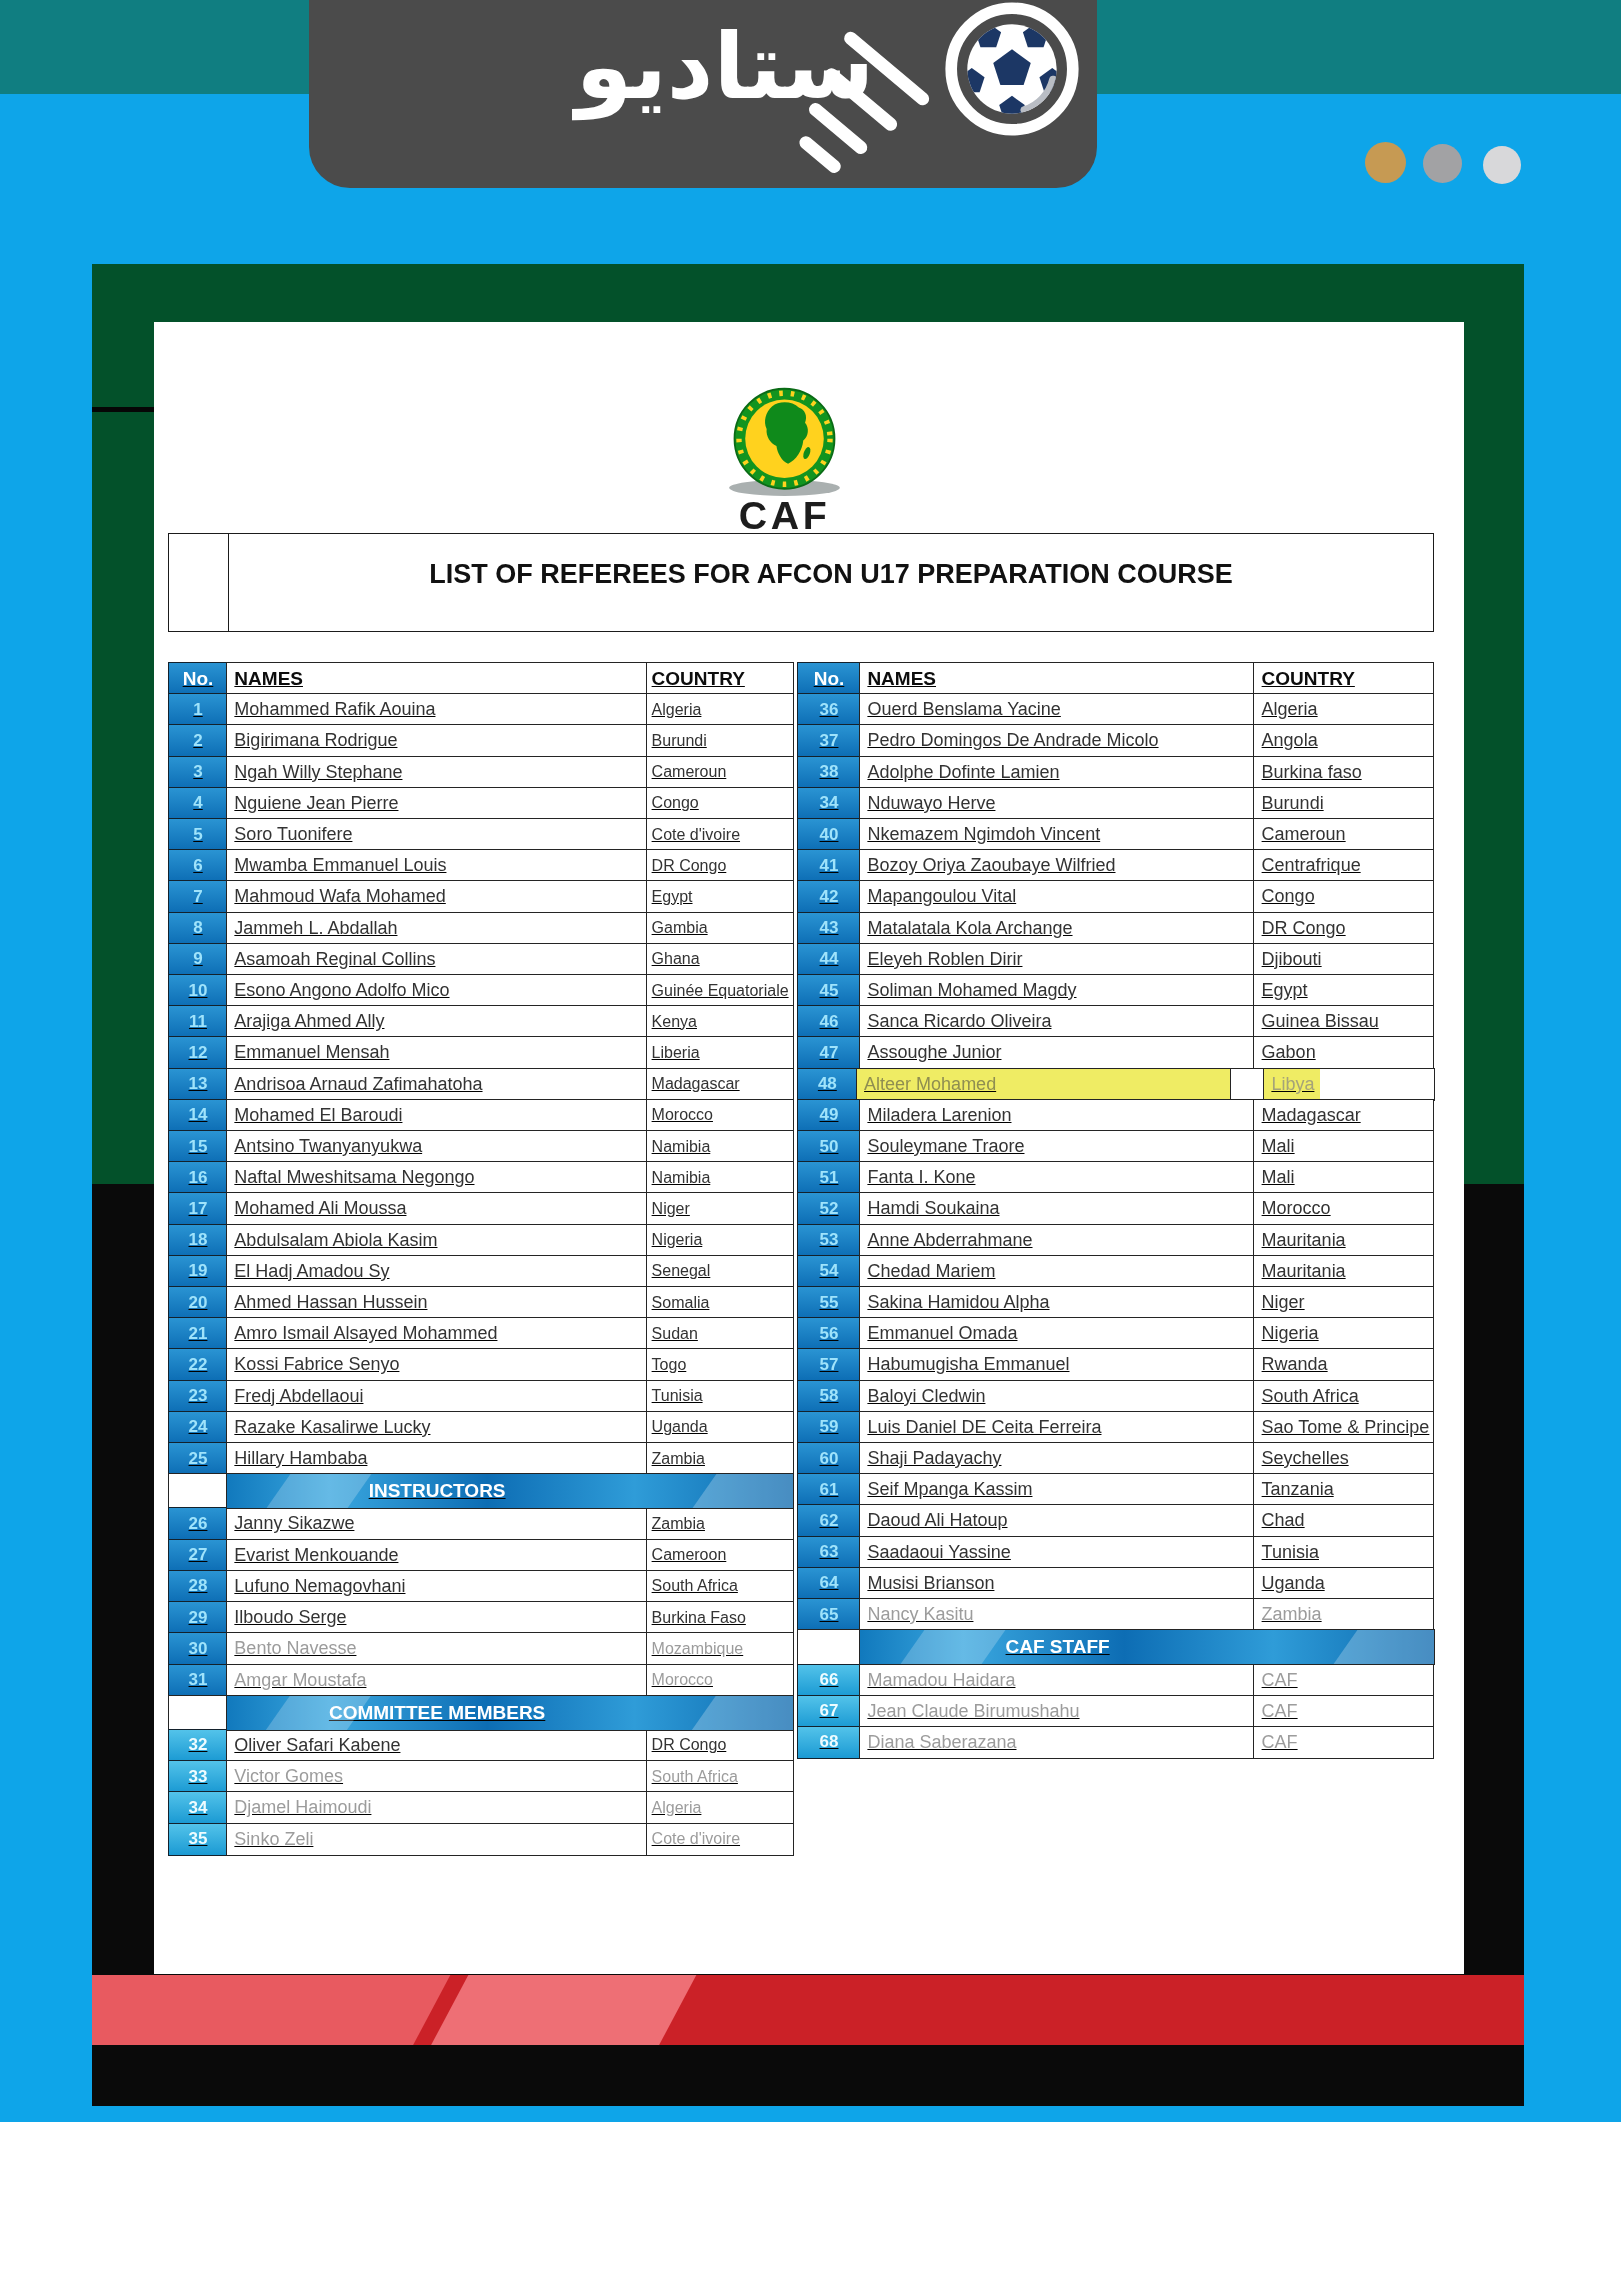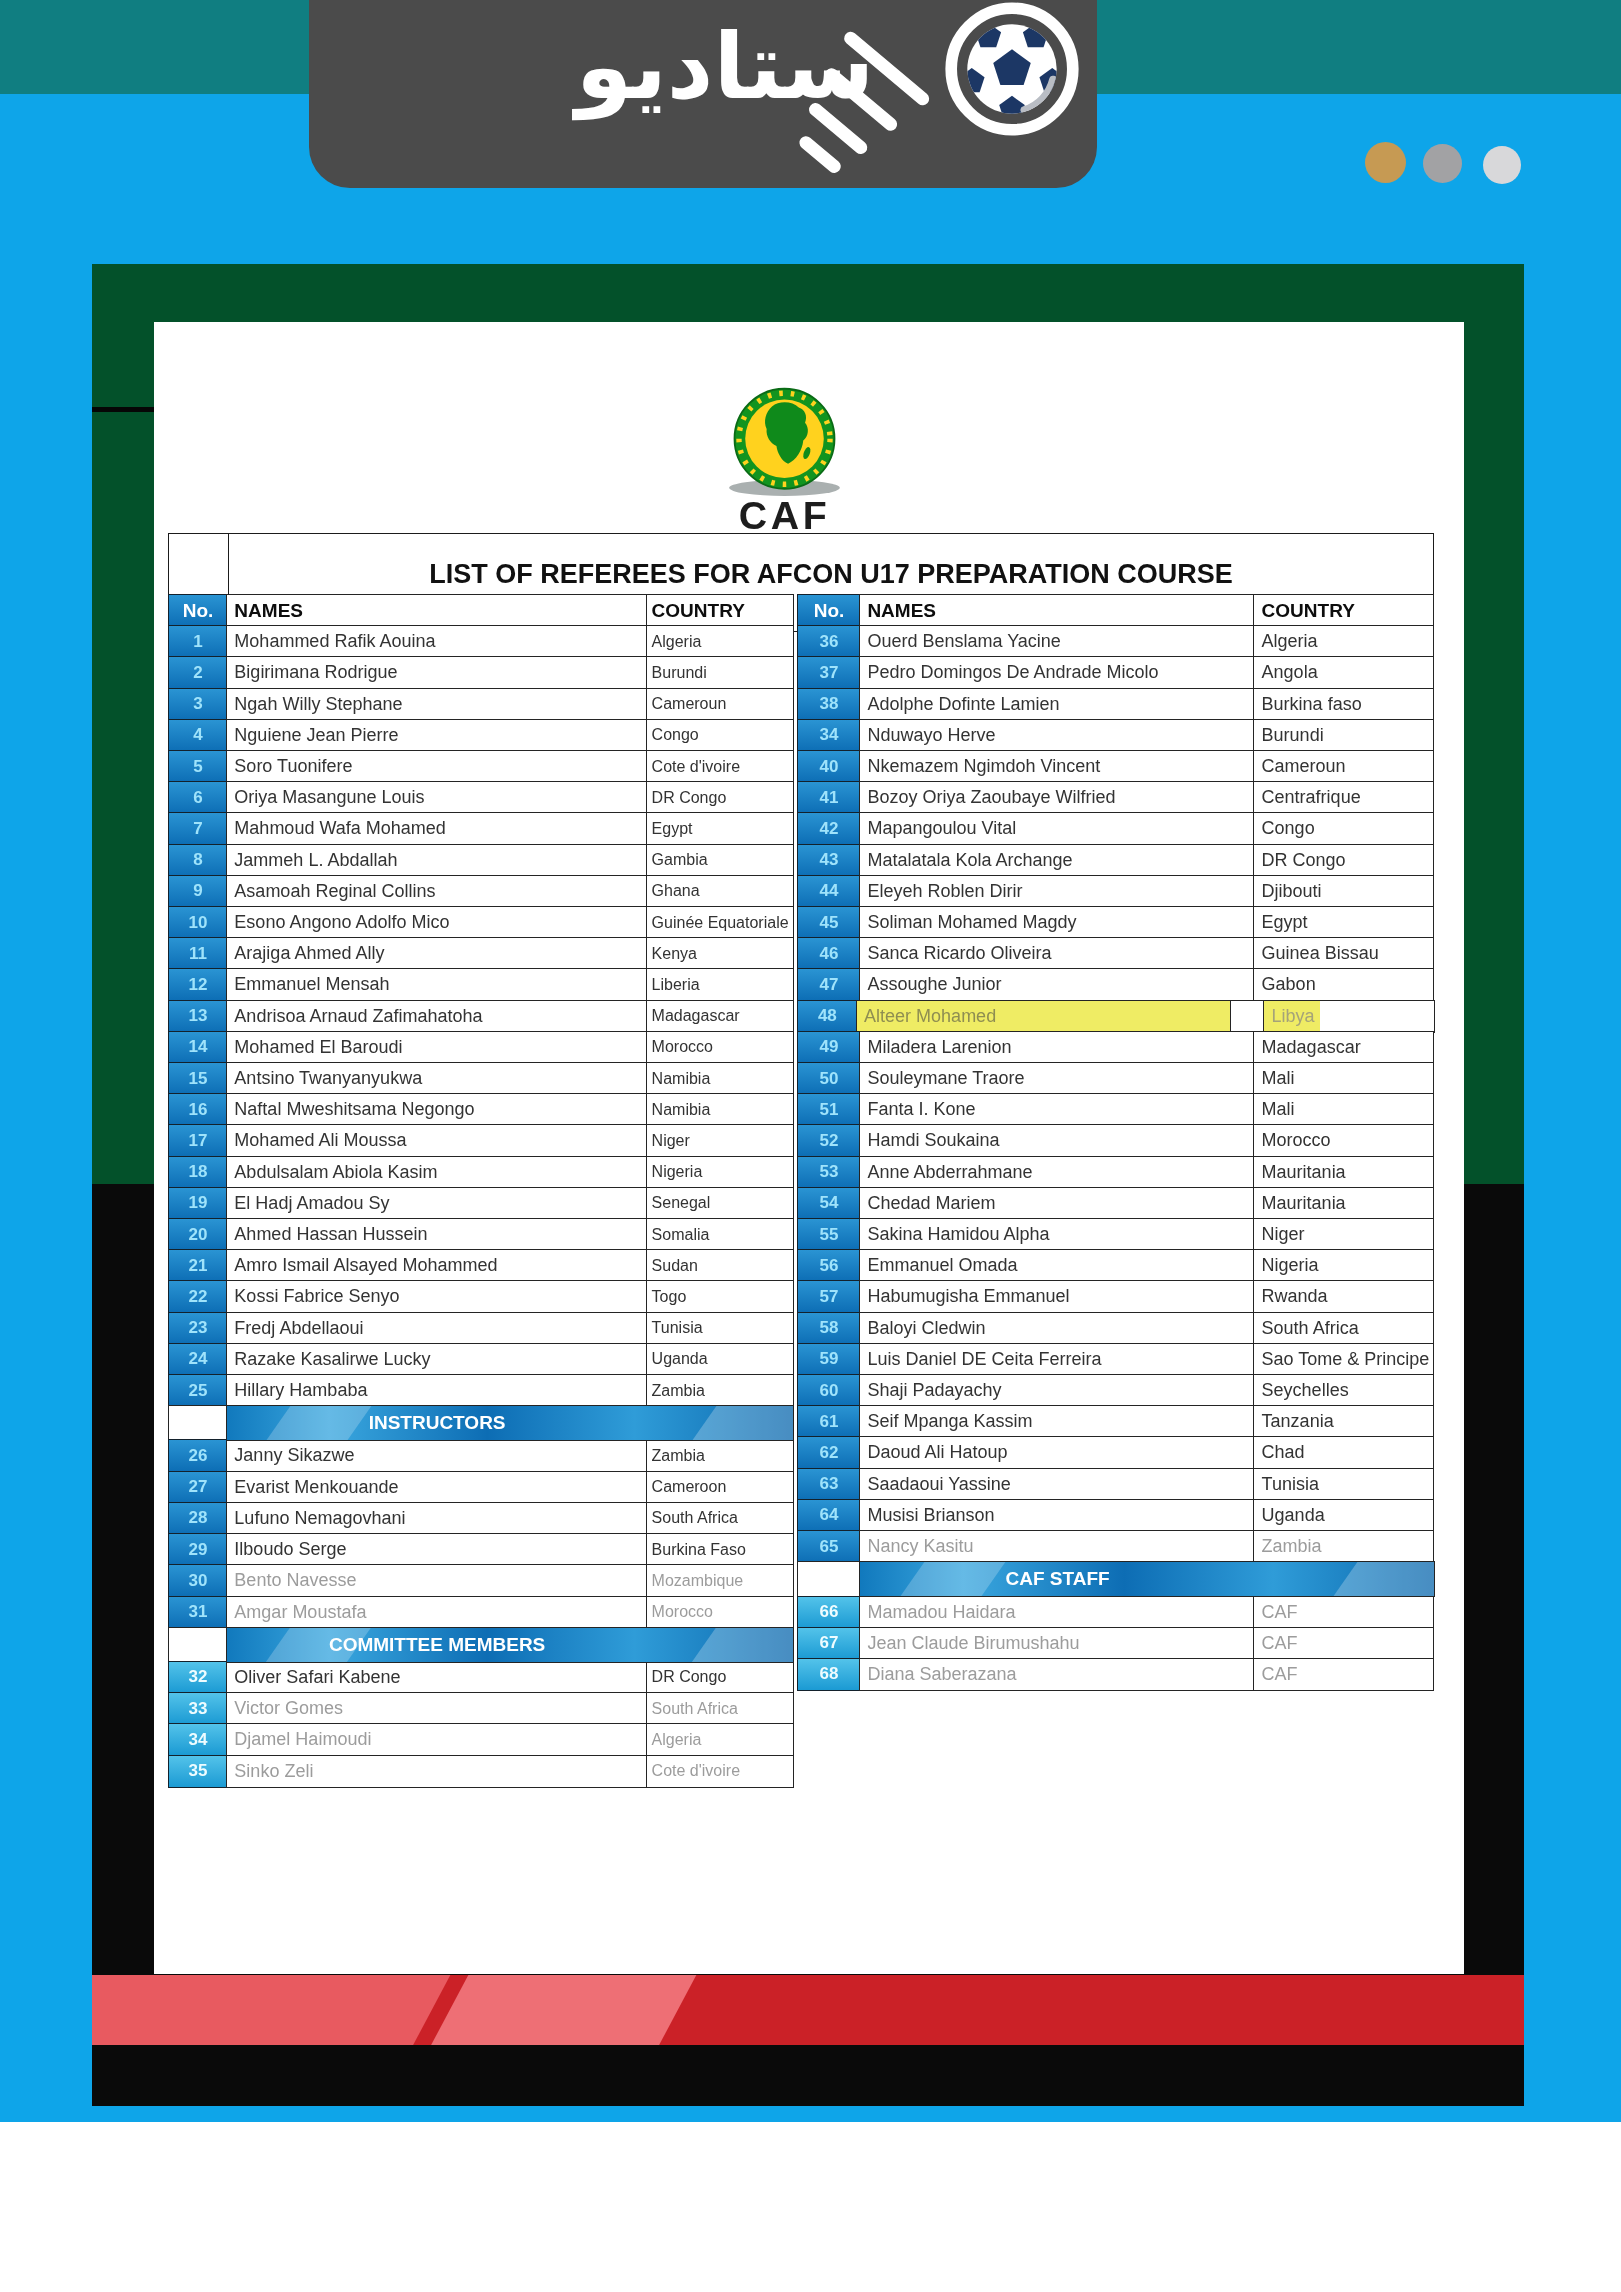--- a/index.html
+++ b/index.html
@@ -35,21 +35,21 @@
 
   
   .caf-logo{position:absolute;left:722px;top:383px;}
   .title-box{position:absolute;left:168px;top:533px;width:1266px;height:99px;
              border:1.8px solid #1b1b1b;box-sizing:border-box;background:#fff;}
   .title-no-cell{position:absolute;left:0;top:0;width:60px;height:100%;border-right:1.8px solid #1b1b1b;box-sizing:border-box;}
   .title-text{position:absolute;left:60px;right:0;top:25px;text-align:center;
               font-weight:bold;font-size:27px;color:#111;}
 
   
-  .tbl{position:absolute;top:594px;}
+  .tbl{position:absolute;top:662px;text-decoration:underline;}
   .tbl-left{left:168px;width:626px;}
   .tbl-right{left:797px;width:638px;}
   .r{display:flex;height:33px;margin-top:-1.8px;}
   .tbl-right .r{height:33px;}
   .tbl-right .r.light{height:33px;}
   .r.band-row{height:36px;}
   .r.head{height:33px;margin-top:0;}
   .c{box-sizing:border-box;border:1.8px solid #242424;display:flex;align-items:center;
      overflow:hidden;background:#fff;white-space:nowrap;}
   .c + .c, .c + .band{margin-left:-1.8px;}
@@ -171,21 +171,21 @@
         <div class="c c-name">Nguiene Jean Pierre</div>
         <div class="c c-country">Congo</div>
       </div>
       <div class="r">
         <div class="c c-no">5</div>
         <div class="c c-name">Soro Tuonifere</div>
         <div class="c c-country">Cote d'ivoire</div>
       </div>
       <div class="r">
         <div class="c c-no">6</div>
-        <div class="c c-name">Oriya Masangune Louis</div>
+        <div class="c c-name">Mwamba Emmanuel Louis</div>
         <div class="c c-country">DR Congo</div>
       </div>
       <div class="r">
         <div class="c c-no">7</div>
         <div class="c c-name">Mahmoud Wafa Mohamed</div>
         <div class="c c-country">Egypt</div>
       </div>
       <div class="r">
         <div class="c c-no">8</div>
         <div class="c c-name">Jammeh L. Abdallah</div>

